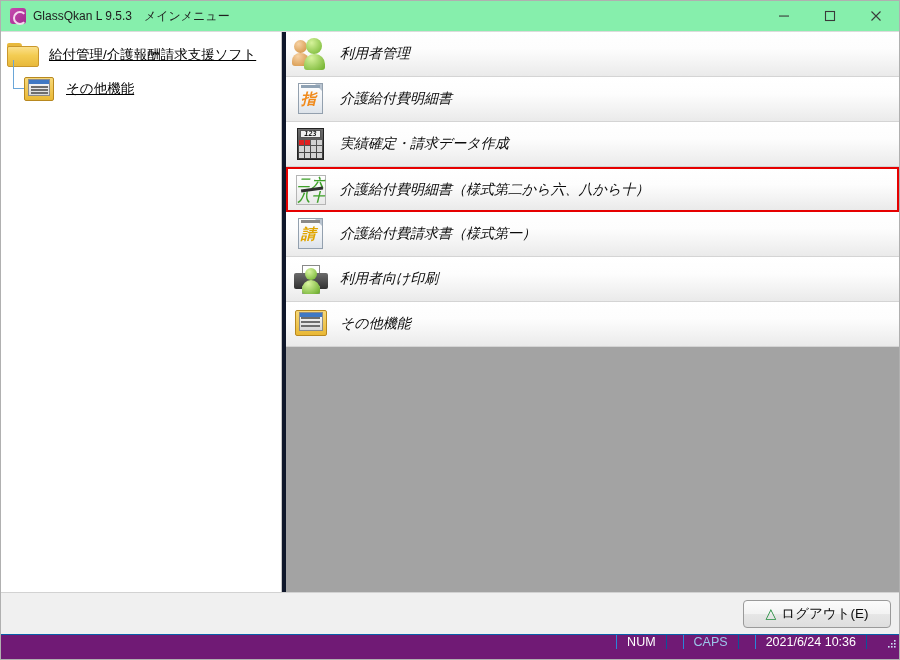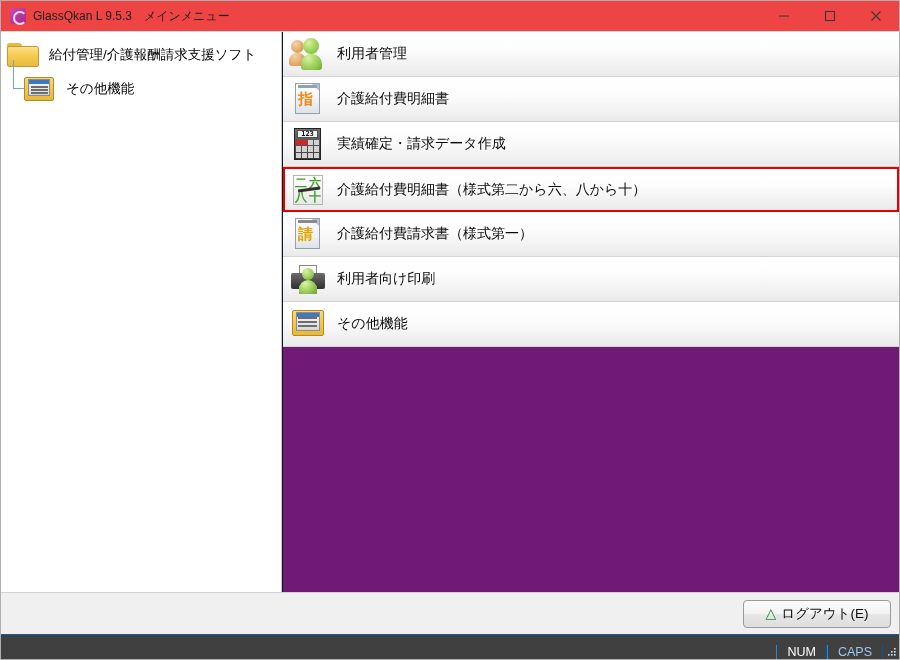--- a/index.html
+++ b/index.html
@@ -14,21 +14,21 @@
     position: relative;
     width: 900px; height: 660px;
     background: #f0f0f0;
     border: 1px solid #b0b0b0;
     display: flex; flex-direction: column;
   }
 
   
   .titlebar {
     height: 31px;
-    background: #ef4444;
+    background: #86efac;
     display: flex; align-items: center;
     flex: 0 0 31px;
     border-bottom: 1px solid #dcdcdc;
   }
   .app-icon {
     width: 16px; height: 16px;
     margin-left: 9px; margin-right: 7px;
     border-radius: 3px;
     background: linear-gradient(135deg,#c74ab0 0%, #a32a8e 100%);
     position: relative; flex: 0 0 16px;
@@ -64,20 +64,21 @@
   }
 
   
   .tree-panel {
     width: 281px;
     background: #ffffff;
     border-right: 1px solid #c8c8c8;
     padding: 6px 0 0 0;
     position: relative;
     flex: 0 0 281px;
+    text-decoration: underline;
   }
   .tree-node {
     display: flex; align-items: center;
     height: 34px;
     padding-left: 6px;
     position: relative;
   }
   .tree-node.child { padding-left: 22px; }
   .tree-elbow {
     position: absolute;
@@ -127,25 +128,26 @@
   .ico-folderlist .ln {
     position: absolute; left: 2px; height: 2px; background: #6d6d6d;
   }
   .ico-folderlist .l1 { top: 6px;  width: 17px; }
   .ico-folderlist .l2 { top: 9px;  width: 17px; }
   .ico-folderlist .l3 { top: 12px; width: 17px; }
 
   
   .menu-panel {
     flex: 1 1 auto;
-    background: #701a75;
-    border-left: 1px solid #0f172a;
+    background: #a3a3a3;
+    border-left: 4px solid #0f172a;
     position: relative;
     display: flex; flex-direction: column;
     overflow: hidden;
+    font-style: italic;
   }
   .menu-list {
     background: #e4e4e4;
   }
   .menu-item {
     height: 45px;
     display: flex; align-items: center;
     background: linear-gradient(180deg,#ffffff 0%, #fdfdfd 38%, #f2f2f2 75%, #eaeaea 100%);
     border-bottom: 1px solid #d4d4d4;
     padding-left: 3px;
@@ -360,25 +362,26 @@
   }
   .logout-btn .arrow {
     color: #1f8a3a; font-size: 14px; line-height: 1;
     font-weight: bold; display: inline-block;
     transform: translateY(-1px);
   }
 
   
   .statusbar {
     flex: 0 0 25px;
-    background: #404040;
+    background: #701a75;
     border-top: 1px solid #0a5ea8;
-    display: flex; align-items: flex-end; justify-content: flex-end;
+    display: flex; align-items: flex-start; justify-content: flex-end;
     font-size: 12.5px;
     color: #ffffff;
+    gap: 16px;
   }
   .sb-cell {
     display: flex; align-items: center; justify-content: center;
     padding: 0 10px;
     border-left: 1px solid #2a86d8;
     border-right: 1px solid #0a5598;
     white-space: nowrap;
   }
   .sb-cell.dim { color: #9cc6ea; }
   .sb-grip {
@@ -544,20 +547,21 @@
   <div class="buttonbar">
     <div class="logout-btn">
       <span class="arrow">△</span>
       <span class="lbl">ログアウト(E)</span>
     </div>
   </div>
 
   <div class="statusbar">
     <div class="sb-cell">NUM</div>
     <div class="sb-cell dim">CAPS</div>
+    <div class="sb-cell">2021/6/24 10:36</div>
     <div class="sb-grip">
       <svg width="12" height="12" viewBox="0 0 12 12">
         <g fill="#cfe4f7">
           <rect x="9" y="3" width="1.6" height="1.6"></rect>
           <rect x="6" y="6" width="1.6" height="1.6"></rect>
           <rect x="9" y="6" width="1.6" height="1.6"></rect>
           <rect x="3" y="9" width="1.6" height="1.6"></rect>
           <rect x="6" y="9" width="1.6" height="1.6"></rect>
           <rect x="9" y="9" width="1.6" height="1.6"></rect>
         </g>

